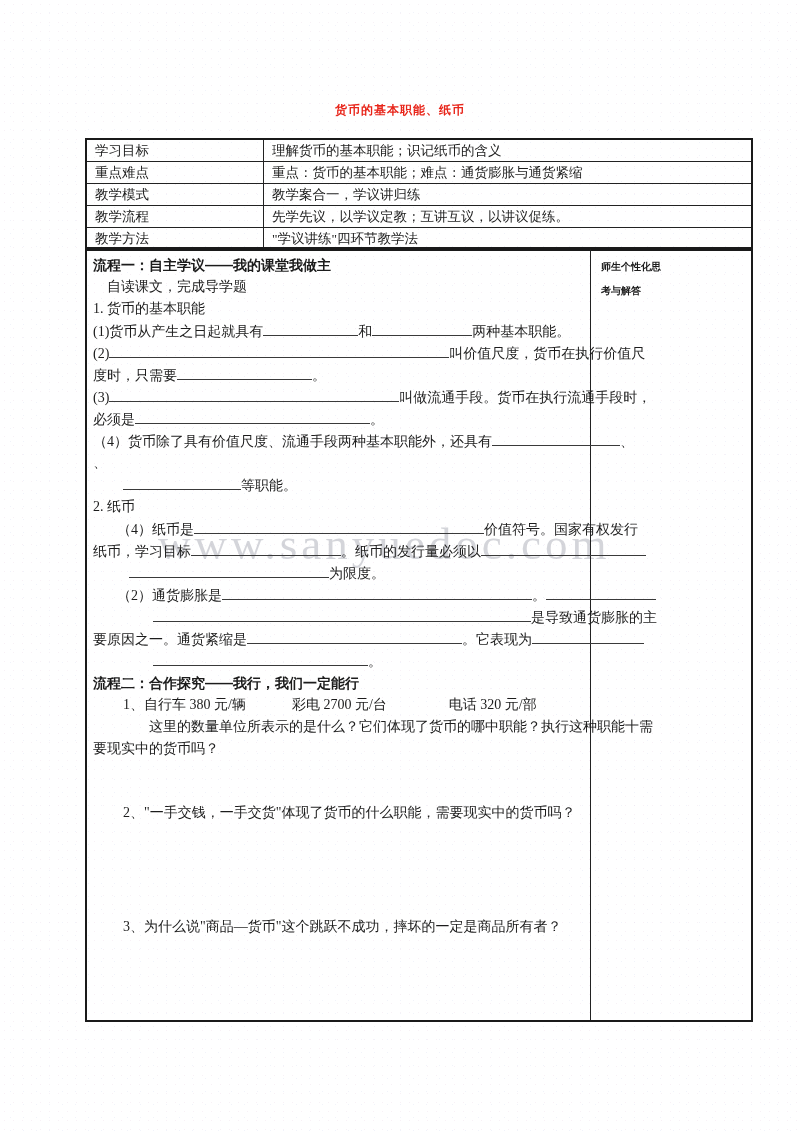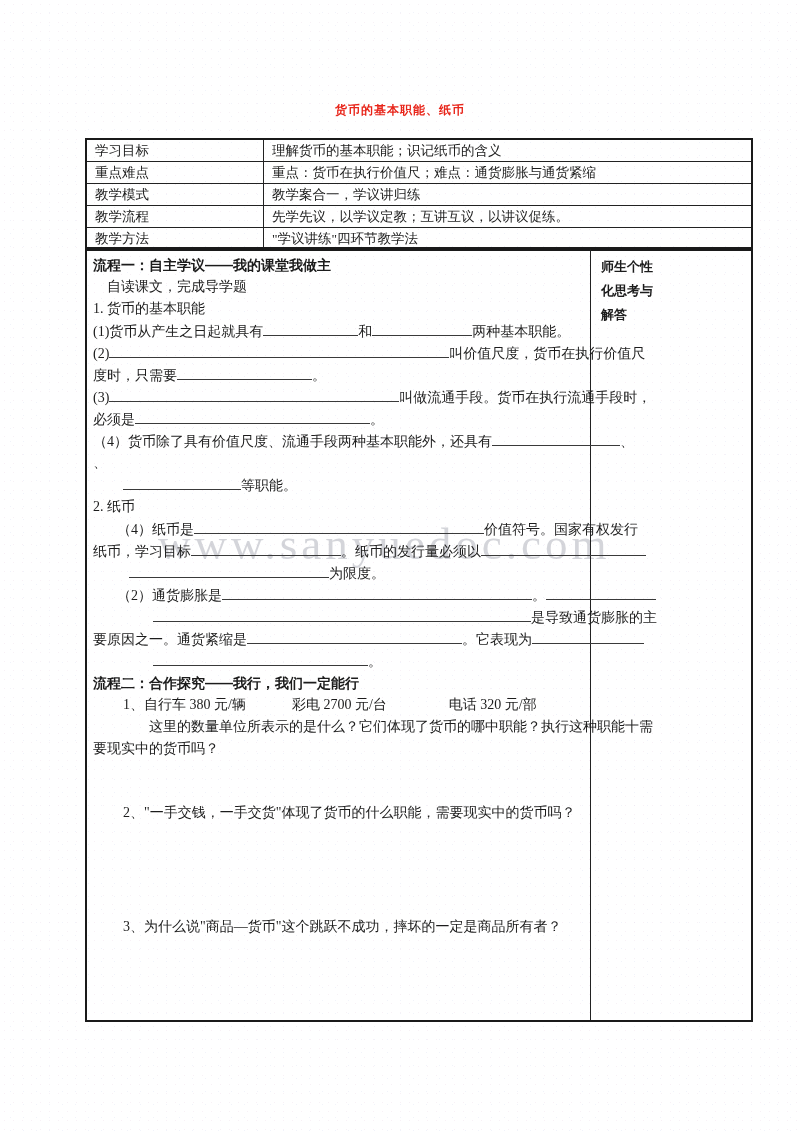--- a/index.html
+++ b/index.html
@@ -49,21 +49,21 @@
     border-right:1px solid #222;
     padding:5px 4px 0 6px;
     position:relative;z-index:2;
   }
   .side-cell{
     flex:1;box-sizing:border-box;
     padding:6px 12px 0 10px;
     position:relative;z-index:2;
   }
   .side-heading{
-    font-size:13px;font-weight:bold;line-height:24px;
+    font-size:10px;font-weight:bold;line-height:24px;
     font-family:"Liberation Sans","DejaVu Sans",sans-serif;
     width:62px;
   }
   .line{
     line-height:22px;height:22px;font-size:14px;
     white-space:nowrap;overflow:visible;
   }
   .line.bold{
     font-weight:bold;
     font-family:"Liberation Sans","DejaVu Sans",sans-serif;
@@ -94,21 +94,21 @@
   <div class="watermark">www.sanyuedoc.com</div>
 
   <table class="htable">
     <tbody>
       <tr>
         <td class="c1">学习目标</td>
         <td>理解货币的基本职能；识记纸币的含义</td>
       </tr>
       <tr>
         <td class="c1">重点难点</td>
-        <td>重点：货币在执行价值尺；难点：通货膨胀与通货紧缩</td>
+        <td>重点：货币的基本职能；难点：通货膨胀与通货紧缩</td>
       </tr>
       <tr>
         <td class="c1">教学模式</td>
         <td>教学案合一，学议讲归练</td>
       </tr>
       <tr>
         <td class="c1">教学流程</td>
         <td>先学先议，以学议定教；互讲互议，以讲议促练。</td>
       </tr>
       <tr>

